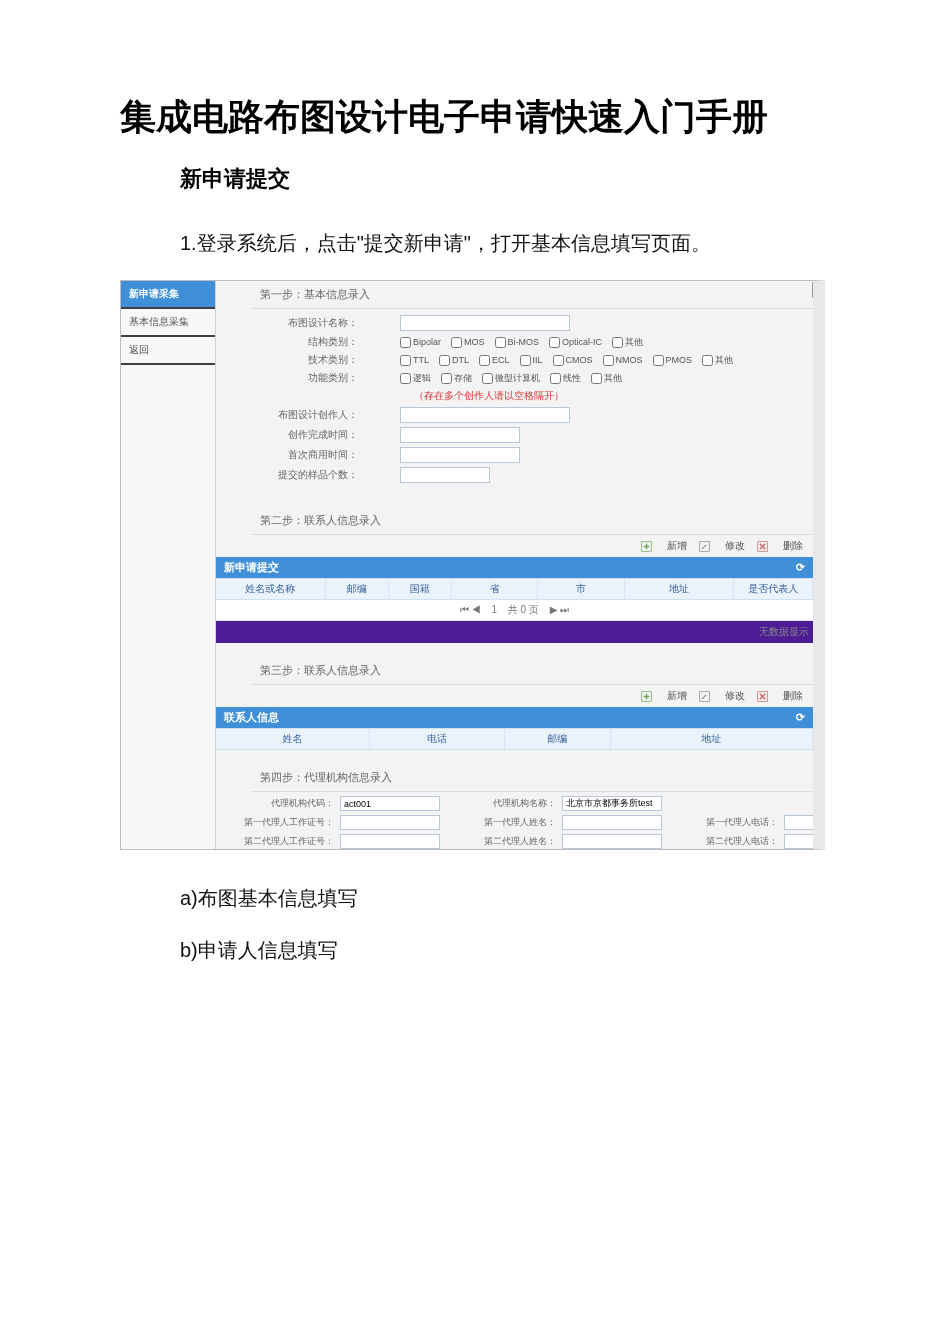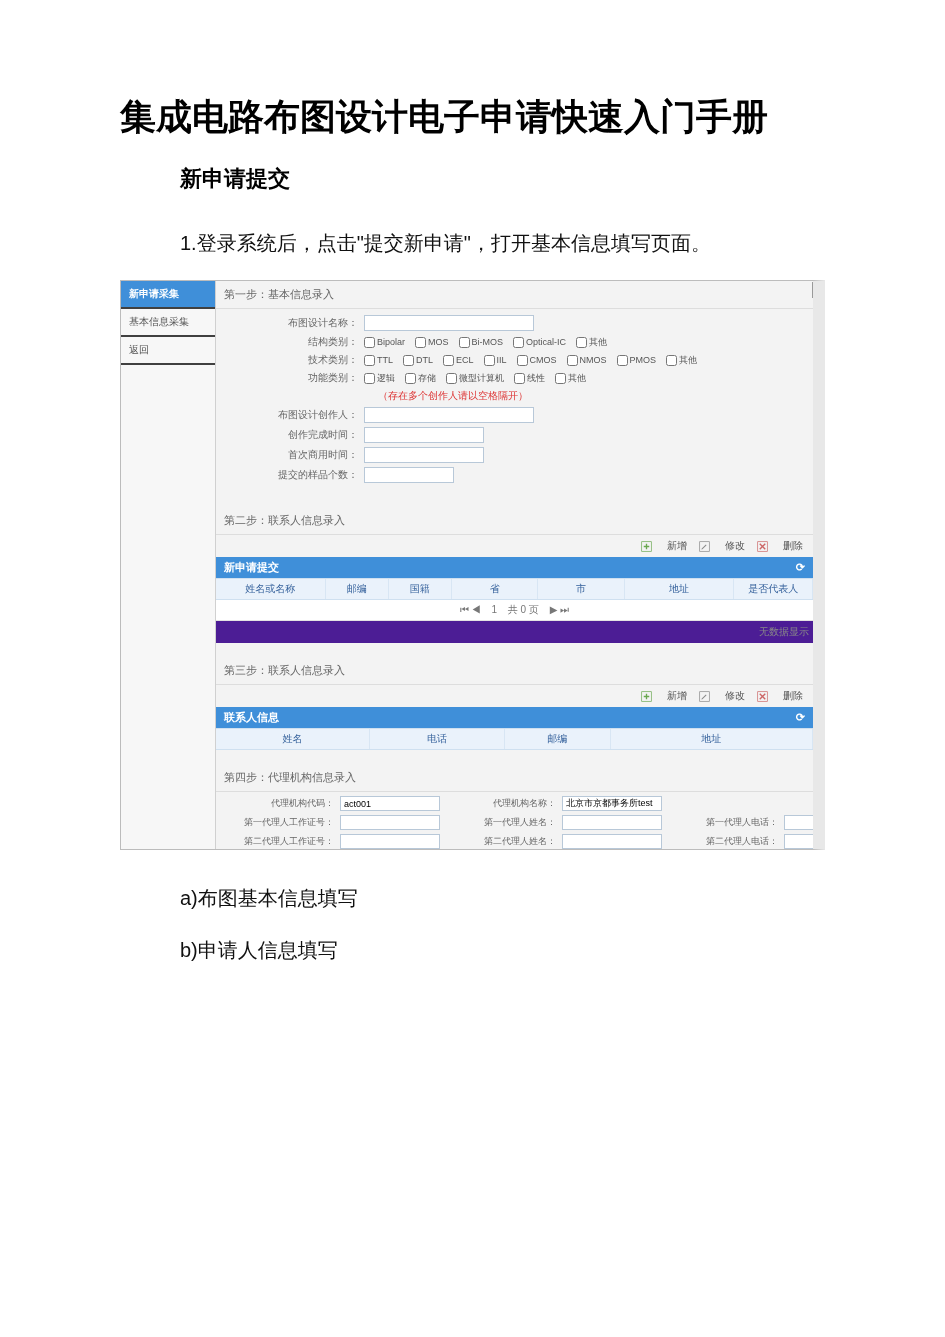--- a/index.html
+++ b/index.html
@@ -86,28 +86,30 @@
     flex: 1;
     background: #f3f3f3;
     padding: 0;
     overflow: hidden;
   }
   .step-header {
     padding: 6px 8px;
     font-size: 11px;
     color: #666;
     border-bottom: 1px solid #ddd;
+    margin-left: 36px;
   }
   .form-section {
     padding: 4px 8px 8px 8px;
   }
   .form-row {
     display: flex;
     align-items: center;
     padding: 2px 0;
+    gap: 36px;
   }
   .form-label {
     width: 140px;
     text-align: right;
     padding-right: 6px;
     color: #666;
     font-size: 10px;
   }
   .form-input {
     height: 16px;

